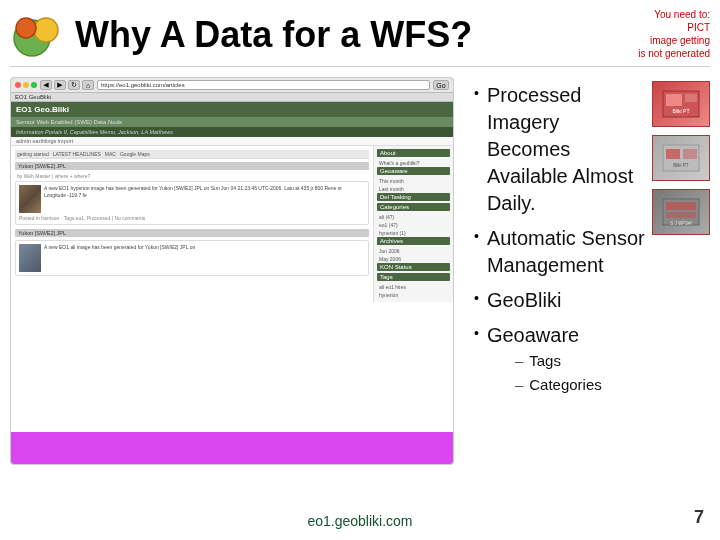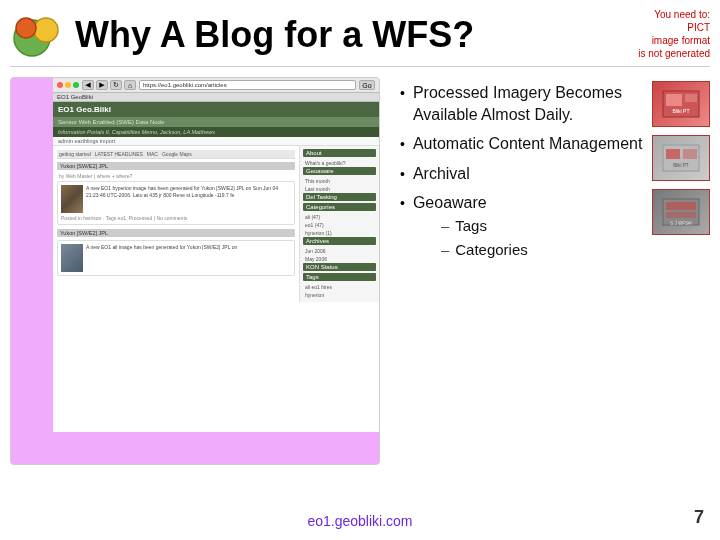--- a/index.html
+++ b/index.html
@@ -50,29 +50,28 @@
     .main-content {
       display: flex;
       flex-direction: row;
       padding: 6px 10px;
       gap: 10px;
       height: calc(540px - 80px - 60px);
     }
 
     
     .browser-panel {
-      width: 370px;
+      width: 444px;
       flex-shrink: 0;
       border: 1px solid #ccc;
       border-radius: 4px;
-      background: #f0abfc;
+      background: #d946ef;
       overflow: hidden;
       font-size: 6.5px;
       position: relative;
-      padding-left: 42px;
     }
 
     .browser-toolbar {
       background: #e8e8e8;
       padding: 2px 4px;
       display: flex;
       align-items: center;
       gap: 3px;
       border-bottom: 1px solid #bbb;
     }
@@ -239,21 +238,21 @@
 
     .bullet-dot {
       color: #000;
       margin-right: 8px;
       margin-top: 2px;
       flex-shrink: 0;
       font-size: 14px;
     }
 
     .bullet-text {
-      font-size: 16px;
+      font-size: 20px;
     }
 
     .sub-bullets {
       margin-left: 28px;
       margin-top: 2px;
     }
 
     .sub-bullet-item {
       display: flex;
       align-items: flex-start;
@@ -303,21 +302,21 @@
       left: 0;
       right: 0;
       display: flex;
       justify-content: center;
       align-items: flex-end;
     }
 
     .footer-text {
       text-align: center;
       font-size: 14px;
-      color: #6d28d9;
+      color: #14532d;
       line-height: 1.5;
     }
 
     .page-number {
       position: absolute;
       right: 16px;
       bottom: 4px;
       font-size: 18px;
       font-weight: bold;
       color: #333;
@@ -327,25 +326,25 @@
 <body>
 
 <div class="header">
 
   <svg class="logo" viewBox="0 0 55 50">
     <circle cx="22" cy="28" r="18" fill="#6ab04c" stroke="#4a9030" stroke-width="1.5"></circle>
     <circle cx="36" cy="20" r="12" fill="#f0c030" stroke="#c09010" stroke-width="1.5"></circle>
     <circle cx="16" cy="18" r="10" fill="#e06020" stroke="#b04010" stroke-width="1.5"></circle>
   </svg>
 
-  <span class="title-text">Why A Blog for a WFS?</span>
+  <span class="title-text">Why A Data for a WFS?</span>
 
   <div class="pict-notice">
     <div>You need to: PICT</div>
-    <div>image format</div>
+    <div>image getting</div>
     <div>is not generated</div>
   </div>
 </div>
 
 <hr style="border:none; border-top:1px solid #ccc; margin:0 10px 4px 10px;">
 
 <div class="main-content">
 
   <div class="browser-panel">
 
@@ -451,26 +450,26 @@
   <div style="display:flex; flex:1;">
     <div class="bullets-panel">
 
       <div class="bullet-item">
         <span class="bullet-dot">•</span>
         <span class="bullet-text">Processed Imagery Becomes Available Almost Daily.</span>
       </div>
 
       <div class="bullet-item">
         <span class="bullet-dot">•</span>
-        <span class="bullet-text">Automatic Content Management</span>
+        <span class="bullet-text">Automatic Sensor Management</span>
       </div>
 
       <div class="bullet-item">
         <span class="bullet-dot">•</span>
-        <span class="bullet-text">Archival</span>
+        <span class="bullet-text">GeoBliki</span>
       </div>
 
       <div class="bullet-item">
         <span class="bullet-dot">•</span>
         <div>
           <span class="bullet-text">Geoaware</span>
           <div class="sub-bullets">
             <div class="sub-bullet-item">
               <span class="sub-dash">–</span>
               <span>Tags</span>

